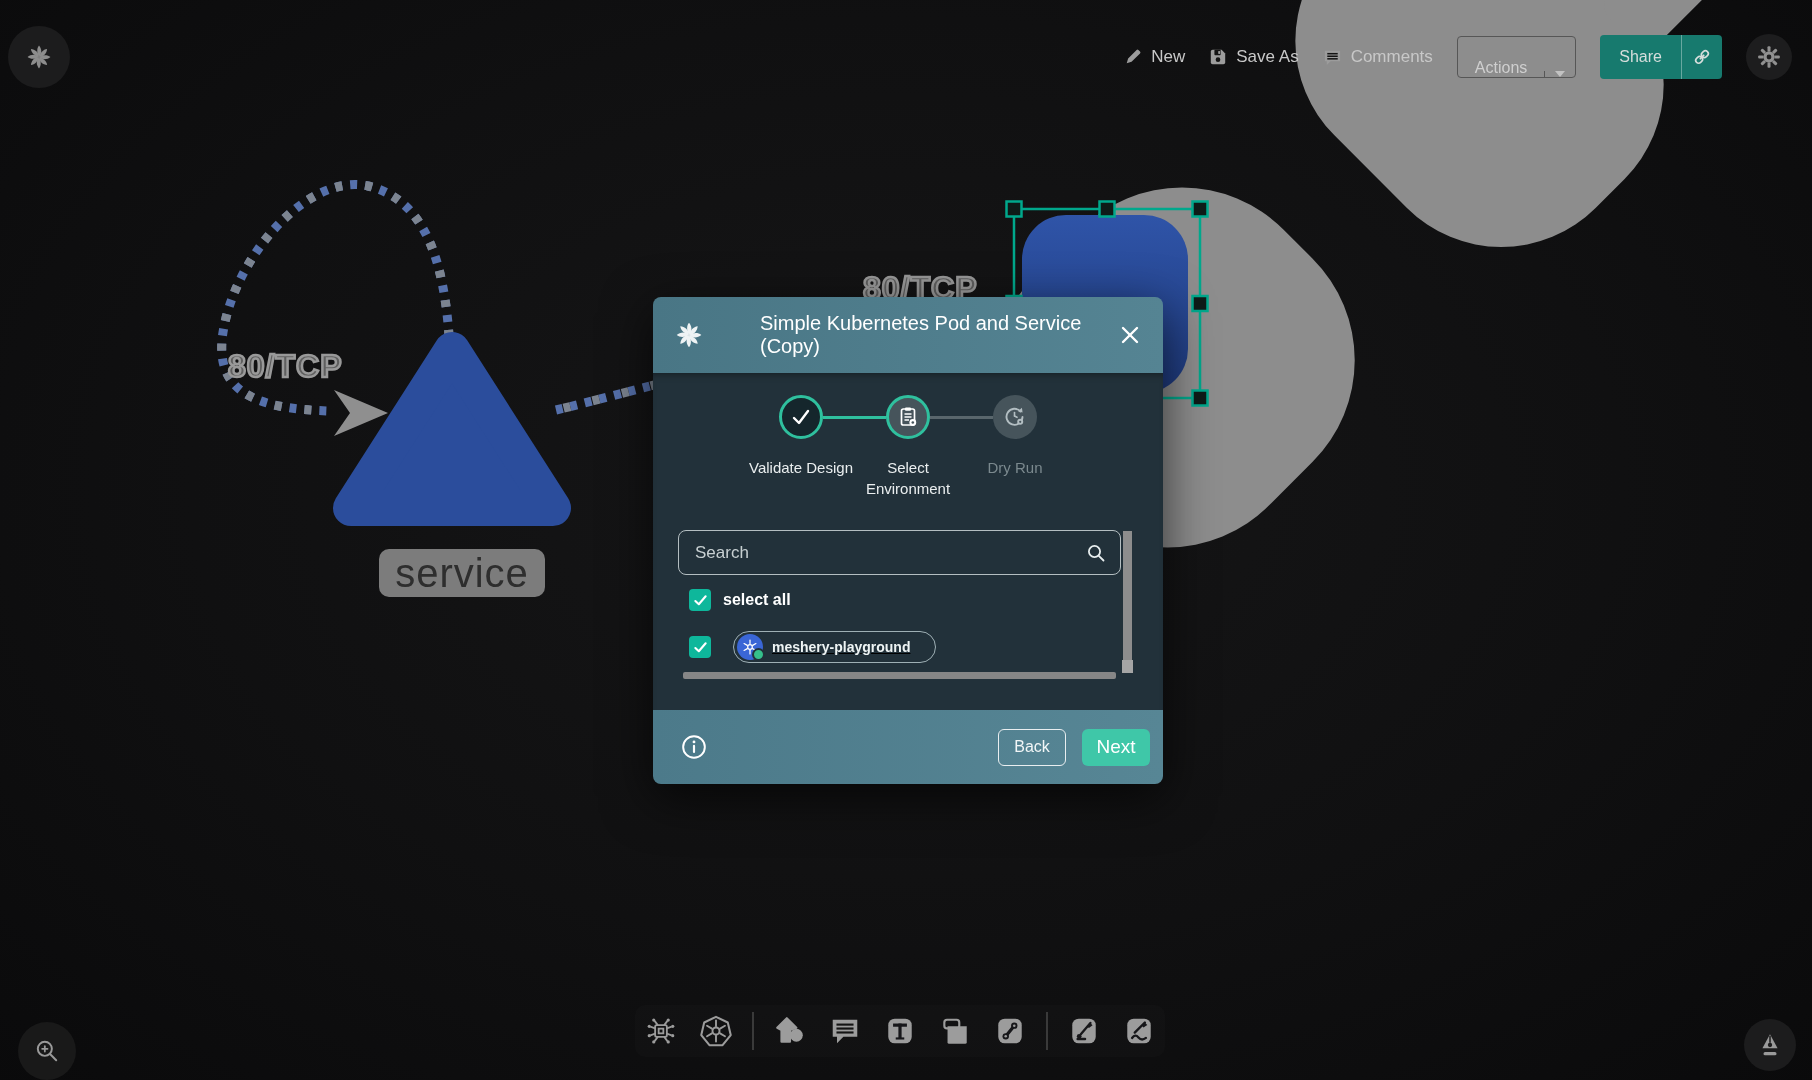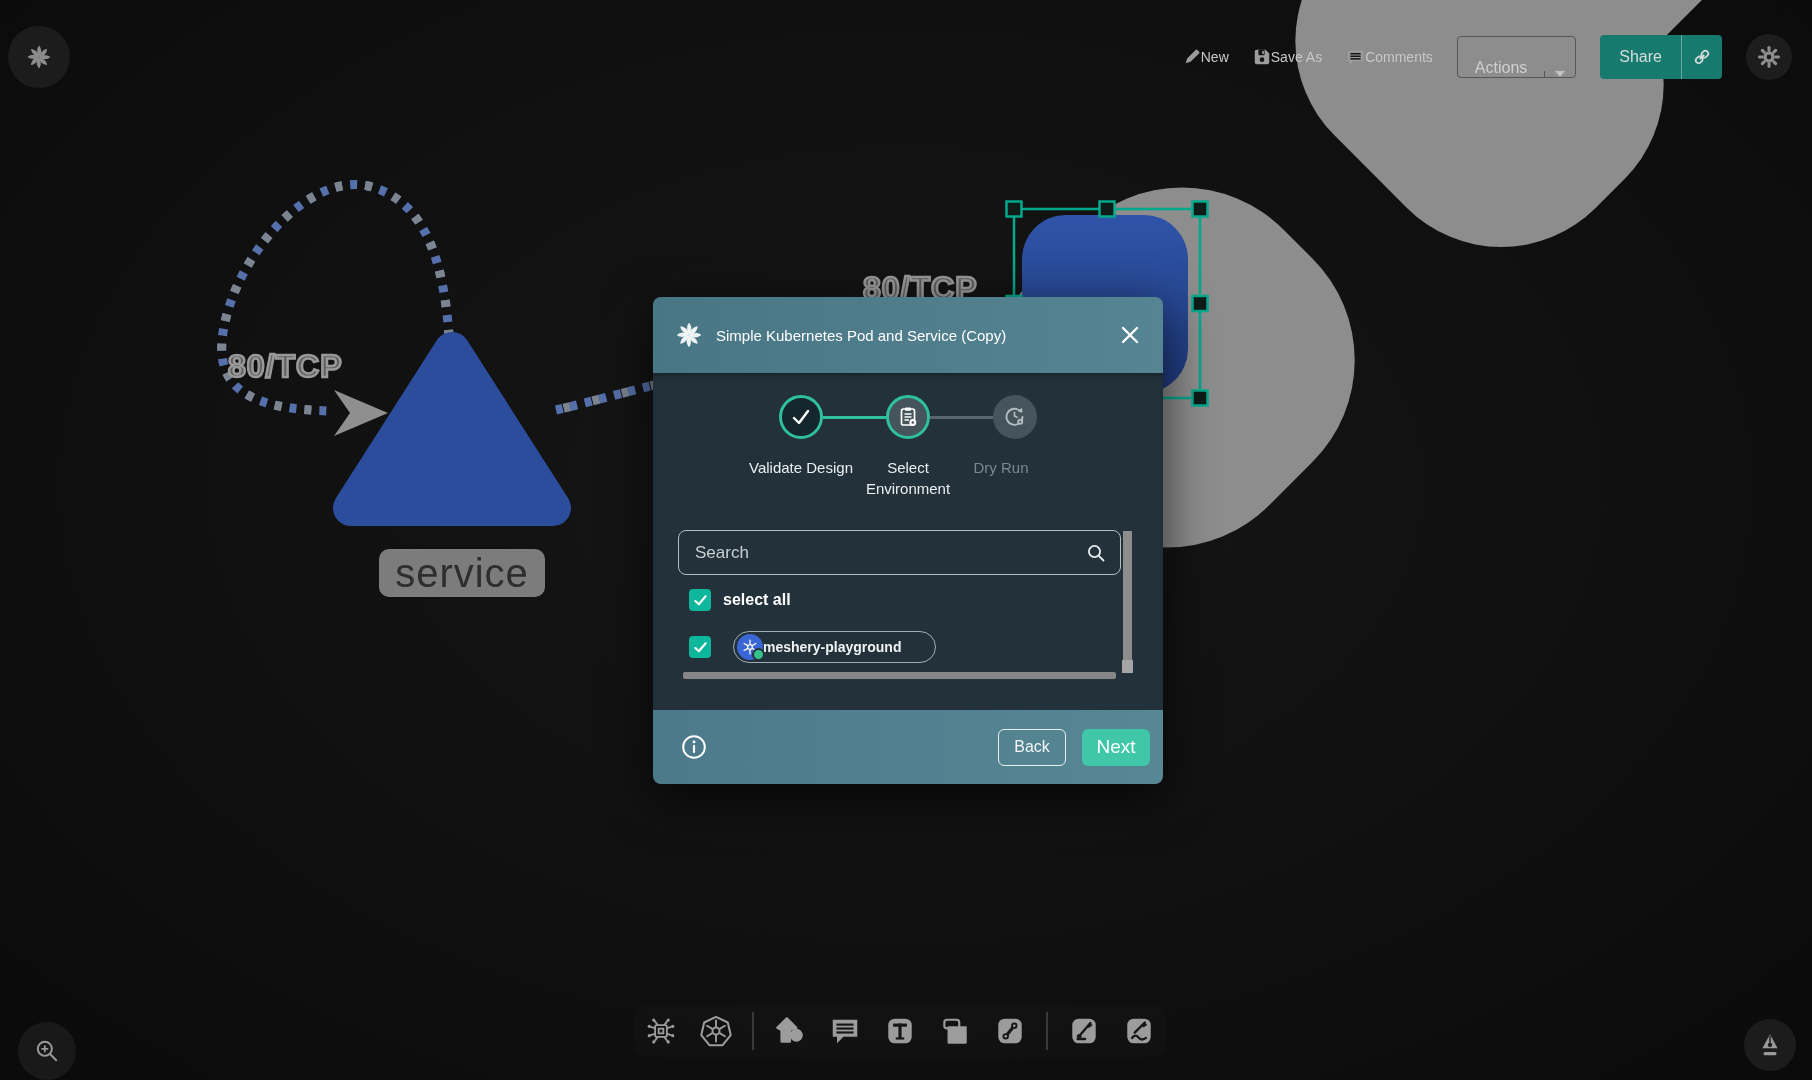--- a/index.html
+++ b/index.html
@@ -5,21 +5,21 @@
   html,body{margin:0;padding:0;background:#000;}
   .stage{position:relative;width:1812px;height:1080px;overflow:hidden;
          font-family:"Liberation Sans",sans-serif;
          background:radial-gradient(ellipse 1300px 850px at 50% 45%, #161617 0%, #101011 55%, #0a0a0b 100%);}
   svg{display:block;}
   
   .corner-btn{position:absolute;border-radius:50%;display:flex;align-items:center;justify-content:center;cursor:pointer;}
   .logo-btn{left:8px;top:26px;width:62px;height:62px;background:#1c1c1d;color:#8d8d8d;}
   
   .topbar{position:absolute;top:34px;right:20px;height:46px;display:flex;align-items:center;gap:24px;z-index:5;}
-  .tb-item{display:flex;align-items:center;color:#c8c8c8;font-size:14px;cursor:pointer;}
+  .tb-item{display:flex;align-items:center;gap:9px;color:#c8c8c8;font-size:17px;cursor:pointer;}
   .tb-item svg{color:#9c9c9c;}
   .btn-actions{display:flex;height:40px;border:1px solid #565656;border-radius:4px;cursor:pointer;align-items:flex-end;}
   .actions-main{padding:0 17px;display:flex;align-items:center;color:#cfcfcf;font-size:16px;}
   .actions-caret{width:30px;border-left:1px solid #565656;display:flex;align-items:center;justify-content:center;}
   .caret-down{width:0;height:0;border-left:5px solid transparent;border-right:5px solid transparent;border-top:6px solid #c2c2c2;}
   .btn-share{display:flex;height:44px;background:#177a6e;border-radius:4px;align-items:center;cursor:pointer;}
   .share-main{padding:0 19px;color:#d6dedc;font-size:16px;}
   .share-link{width:40px;height:100%;border-left:1px solid rgba(255,255,255,.35);display:flex;align-items:center;justify-content:center;color:#d6dedc;}
   .gear-btn{width:46px;height:46px;background:#1d1d1e;color:#909090;}
   
@@ -27,21 +27,21 @@
   .port-label{position:absolute;z-index:2;font-size:32px;font-weight:700;letter-spacing:1px;color:#5f5f5f;
               -webkit-text-stroke:2.5px #999;text-shadow:0 0 1px #999;}
   .service-label{position:absolute;left:379px;top:549px;width:166px;height:48px;z-index:2;background:#7c7c7c;
                  border-radius:10px;display:flex;align-items:center;justify-content:center;
                  color:#2e2e2e;font-size:40px;letter-spacing:1px;}
   
   .modal{position:absolute;left:653px;top:297px;width:510px;height:487px;border-radius:8px;overflow:hidden;
          z-index:10;display:flex;flex-direction:column;box-shadow:0 14px 50px rgba(0,0,0,.65);}
   .modal-header{height:76px;flex:0 0 76px;background:linear-gradient(90deg,#497685,#558493);
                 display:flex;align-items:center;padding:0 22px;gap:13px;}
-  .modal-title{flex:1;color:#fff;font-size:15px;}
+  .modal-title{flex:1;color:#fff;font-size:20px;margin-left:44px;}
   .close-btn{color:#fff;cursor:pointer;display:flex;}
   .modal-body{flex:1;background:#22313a;position:relative;box-shadow:inset 0 6px 8px -6px rgba(0,0,0,.5);}
   .stepper{position:absolute;top:22px;left:0;right:0;display:flex;align-items:center;justify-content:center;}
   .step-c{width:44px;height:44px;border-radius:50%;box-sizing:border-box;display:flex;align-items:center;justify-content:center;cursor:pointer;}
   .step-done{background:#15262c;border:3px solid #2fc09e;color:#fff;}
   .step-active{background:#46545b;border:3px solid #2fc09e;color:#fff;}
   .step-pending{background:#46545b;color:#b3bec2;}
   .step-line{width:63px;height:3px;}
   .line-done{background:#2fc09e;}
   .line-todo{background:#59666c;}
@@ -53,21 +53,21 @@
   .search-box input::placeholder{color:#c8d0d2;opacity:1;}
   .vscroll{position:absolute;left:470px;top:158px;width:9px;height:132px;background:#8d8d8d;cursor:pointer;}
   .vscroll-corner{position:absolute;left:469px;top:287px;width:11px;height:13px;background:#a5a5a5;cursor:pointer;}
   .hscroll{position:absolute;left:30px;top:299px;width:433px;height:7px;background:#868686;border-radius:2px;cursor:pointer;}
   .row{position:absolute;left:36px;display:flex;align-items:center;gap:22px;}
   .row-selectall{top:216px;gap:12px;}
   .row-env{top:258px;}
   .cbx{width:22px;height:22px;border-radius:4px;background:#0eb79b;display:flex;align-items:center;justify-content:center;cursor:pointer;}
   .selectall-label{color:#fff;font-size:16px;font-weight:700;}
   .chip{height:32px;width:203px;box-sizing:border-box;border:1px solid #9fb0b5;border-radius:16px;
-        display:flex;align-items:center;padding:0 12px 0 3px;cursor:pointer;}
+        display:flex;align-items:center;gap:9px;padding:0 12px 0 3px;cursor:pointer;text-decoration:underline;}
   .k8s-avatar{position:relative;width:26px;height:26px;border-radius:50%;background:#3a66d6;
               display:flex;align-items:center;justify-content:center;color:#fff;flex:0 0 26px;}
   .status-dot{position:absolute;right:-2px;bottom:-1px;width:9px;height:9px;border-radius:50%;
               background:#35c08b;border:2px solid #22313a;}
   .chip-label{color:#eef4f4;font-size:14px;font-weight:700;}
   .modal-footer{height:74px;flex:0 0 74px;background:linear-gradient(90deg,#4c7a8a,#578695);
                 display:flex;align-items:center;padding:0 13px 0 28px;}
   .info-btn{color:#fff;margin-right:auto;display:flex;cursor:pointer;}
   .btn-back{width:68px;height:37px;border:1.5px solid #e9eef0;border-radius:6px;background:transparent;
             color:#f2f6f7;font-size:16px;font-family:"Liberation Sans",sans-serif;cursor:pointer;}
@@ -294,21 +294,21 @@
                 <line x1="11.5" y1="7.5" x2="11.5" y2="11"></line>
                 <line x1="11.5" y1="11" x2="14" y2="12.3"></line>
               </g>
             <circle cx="17.2" cy="16.8" r="3" fill="currentColor"></circle>
             <circle cx="17.2" cy="16.8" r="1.1" fill="#46545b"></circle>
           </svg>
         </div>
       </div>
       <div class="step-label" style="left:88px;">Validate Design</div>
       <div class="step-label" style="left:195px;">Select Environment</div>
-      <div class="step-label dim" style="left:288px;">Dry Run</div>
+      <div class="step-label dim" style="left:302px;">Dry Run</div>
 
       <div class="search-box">
         <input type="text" placeholder="Search" style="">
         <svg width="20" height="20" viewBox="0 0 20 20">
           <circle cx="8.5" cy="8.5" r="5.6" fill="none" stroke="#e8eeef" stroke-width="1.8"></circle>
           <line x1="12.8" y1="12.8" x2="17.5" y2="17.5" stroke="#e8eeef" stroke-width="1.8" stroke-linecap="round"></line>
         </svg>
       </div>
       <div class="vscroll"></div>
       <div class="vscroll-corner"></div>

